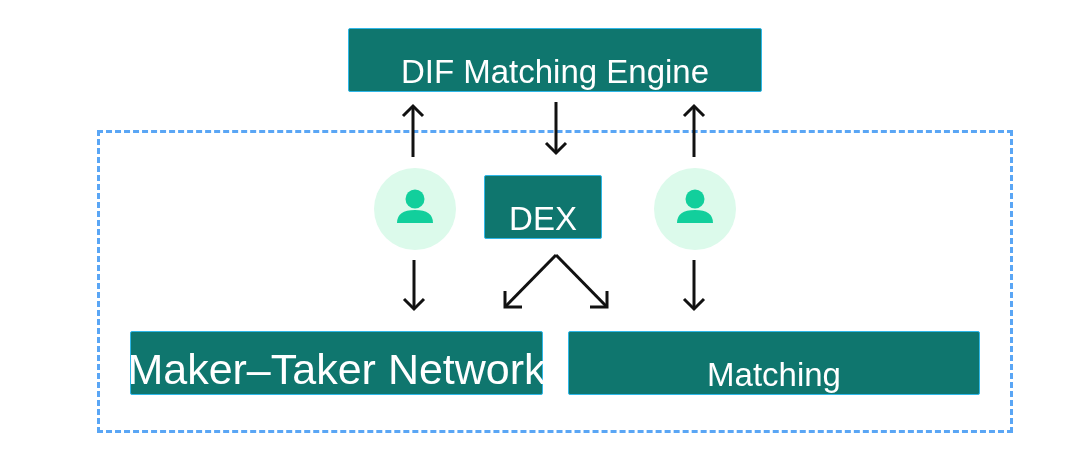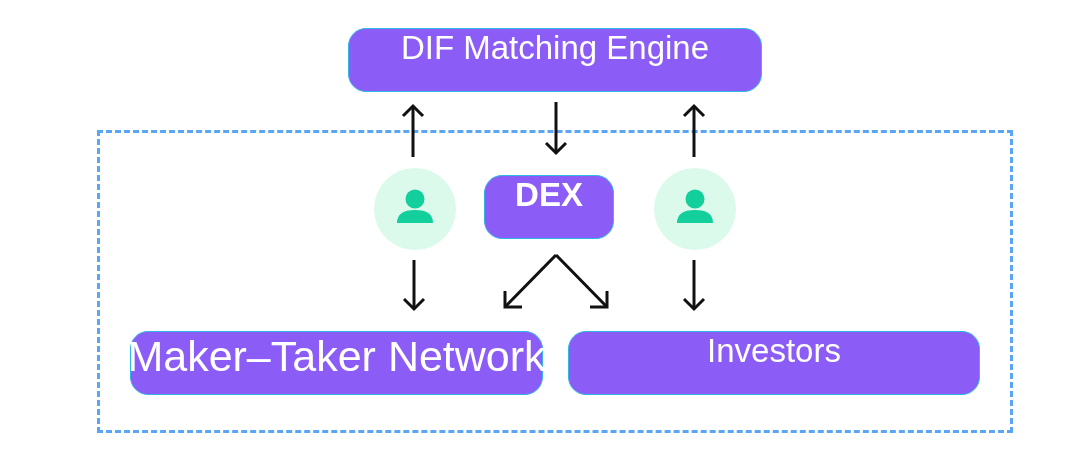--- a/index.html
+++ b/index.html
@@ -19,43 +19,42 @@
       left: 97px;
       top: 130px;
       width: 916px;
       height: 303px;
       box-sizing: border-box;
       border: 3px dashed #5aa6f5;
     }
     .node {
       position: absolute;
       box-sizing: border-box;
-      background: #8b5cf6;
+      background: #0f766e;
       border: 1.5px solid #2fb7e8;
       color: #ffffff;
-      border-radius: 18px;
+      border-radius: 2px;
       display: flex;
-      align-items: flex-start;
+      align-items: flex-end;
       justify-content: center;
       white-space: nowrap;
     }
     .node-engine {
       left: 348px;
       top: 28px;
       width: 414px;
       height: 64px;
       font-size: 33px;
     }
     .node-dex {
       left: 484px;
       top: 175px;
-      width: 130px;
+      width: 118px;
       height: 64px;
       font-size: 33px;
-      font-weight: bold;
     }
     .node-maker {
       left: 130px;
       top: 331px;
       width: 413px;
       height: 64px;
       font-size: 43px;
     }
     .node-investors {
       left: 568px;
@@ -91,21 +90,21 @@
 
 <div class="node node-dex">
   <span>DEX</span>
 </div>
 
 <div class="node node-maker">
   <span>Maker–Taker Network</span>
 </div>
 
 <div class="node node-investors">
-  <span>Investors</span>
+  <span>Matching</span>
 </div>
 
 <div class="avatar avatar-left">
   <svg width="82" height="82" viewBox="0 0 82 82">
     <circle cx="41" cy="31" r="9.5" fill="#12cf9c"></circle>
     <path d="M23 55 Q23 42 41 42 Q59 42 59 55 Z" fill="#12cf9c"></path>
   </svg>
 </div>
 
 <div class="avatar avatar-right">

